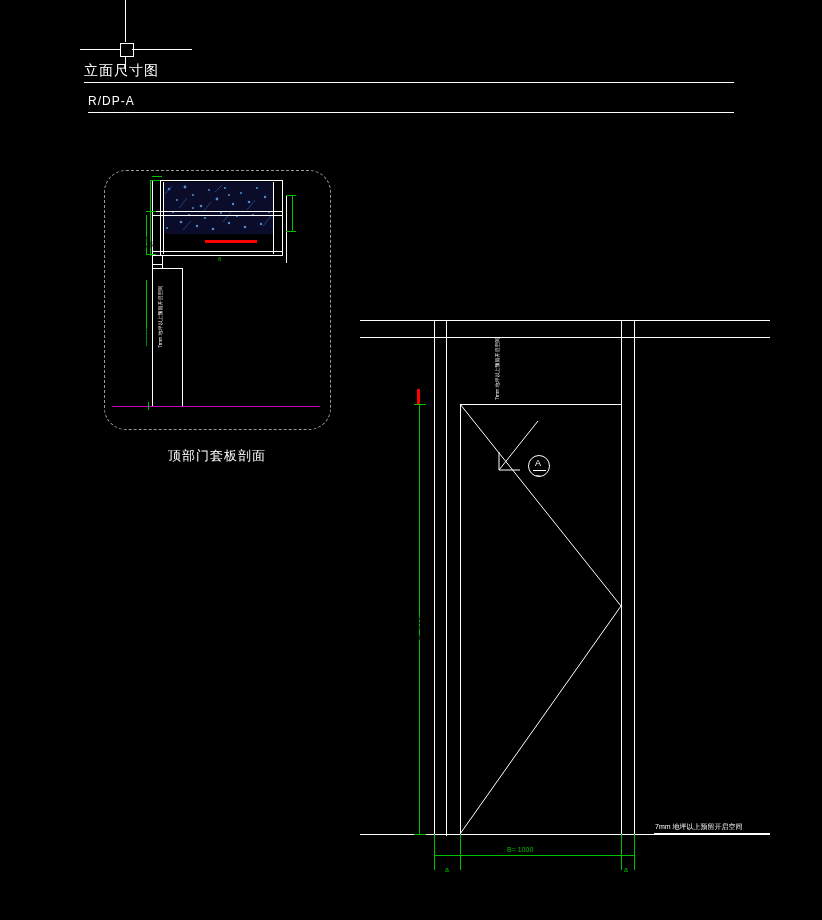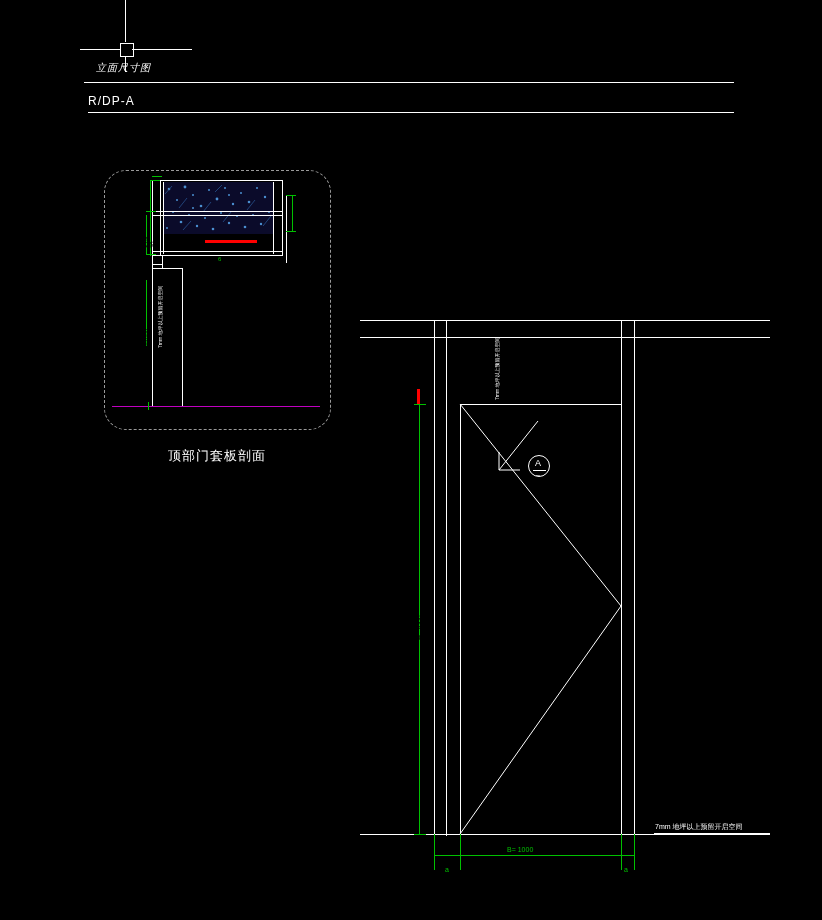--- a/index.html
+++ b/index.html
@@ -73,21 +73,21 @@
 <body>
 
 <div id="canvas">
 
   <div class="ln" style="left:125px; top:0px; width:1px; height:42px;"></div>
   <div class="ln" style="left:125px; top:56px; width:1px; height:16px;"></div>
   <div class="ln" style="left:80px; top:49px; width:40px; height:1px;"></div>
   <div class="ln" style="left:132px; top:49px; width:60px; height:1px;"></div>
   <div class="ln" style="left:120px; top:43px; width:12px; height:12px; background:transparent; border:1px solid #ffffff;"></div>
 
-  <div class="txt" style="left:96px; top:63px; font-size:10px; letter-spacing:1px;font-style:italic;">立面尺寸图</div>
+  <div class="txt" style="left:84px; top:63px; font-size:14px; letter-spacing:1px;">立面尺寸图</div>
   <div class="ln" style="left:84px; top:82px; width:650px; height:1px;"></div>
 
   <div class="txt" style="left:88px; top:95px; font-size:12px; letter-spacing:1px;">R/DP-A</div>
   <div class="ln" style="left:88px; top:112px; width:646px; height:1px;"></div>
 
   <div class="detail-bubble" style="left:104px; top:170px; width:225px; height:258px;"></div>
 
   <div class="hatchbox" style="left:163px; top:182px; width:110px; height:52px;">
     <svg width="110" height="52" viewBox="0 0 110 52" xmlns="http://www.w3.org/2000/svg">
       <g fill="#4b8fd0">

